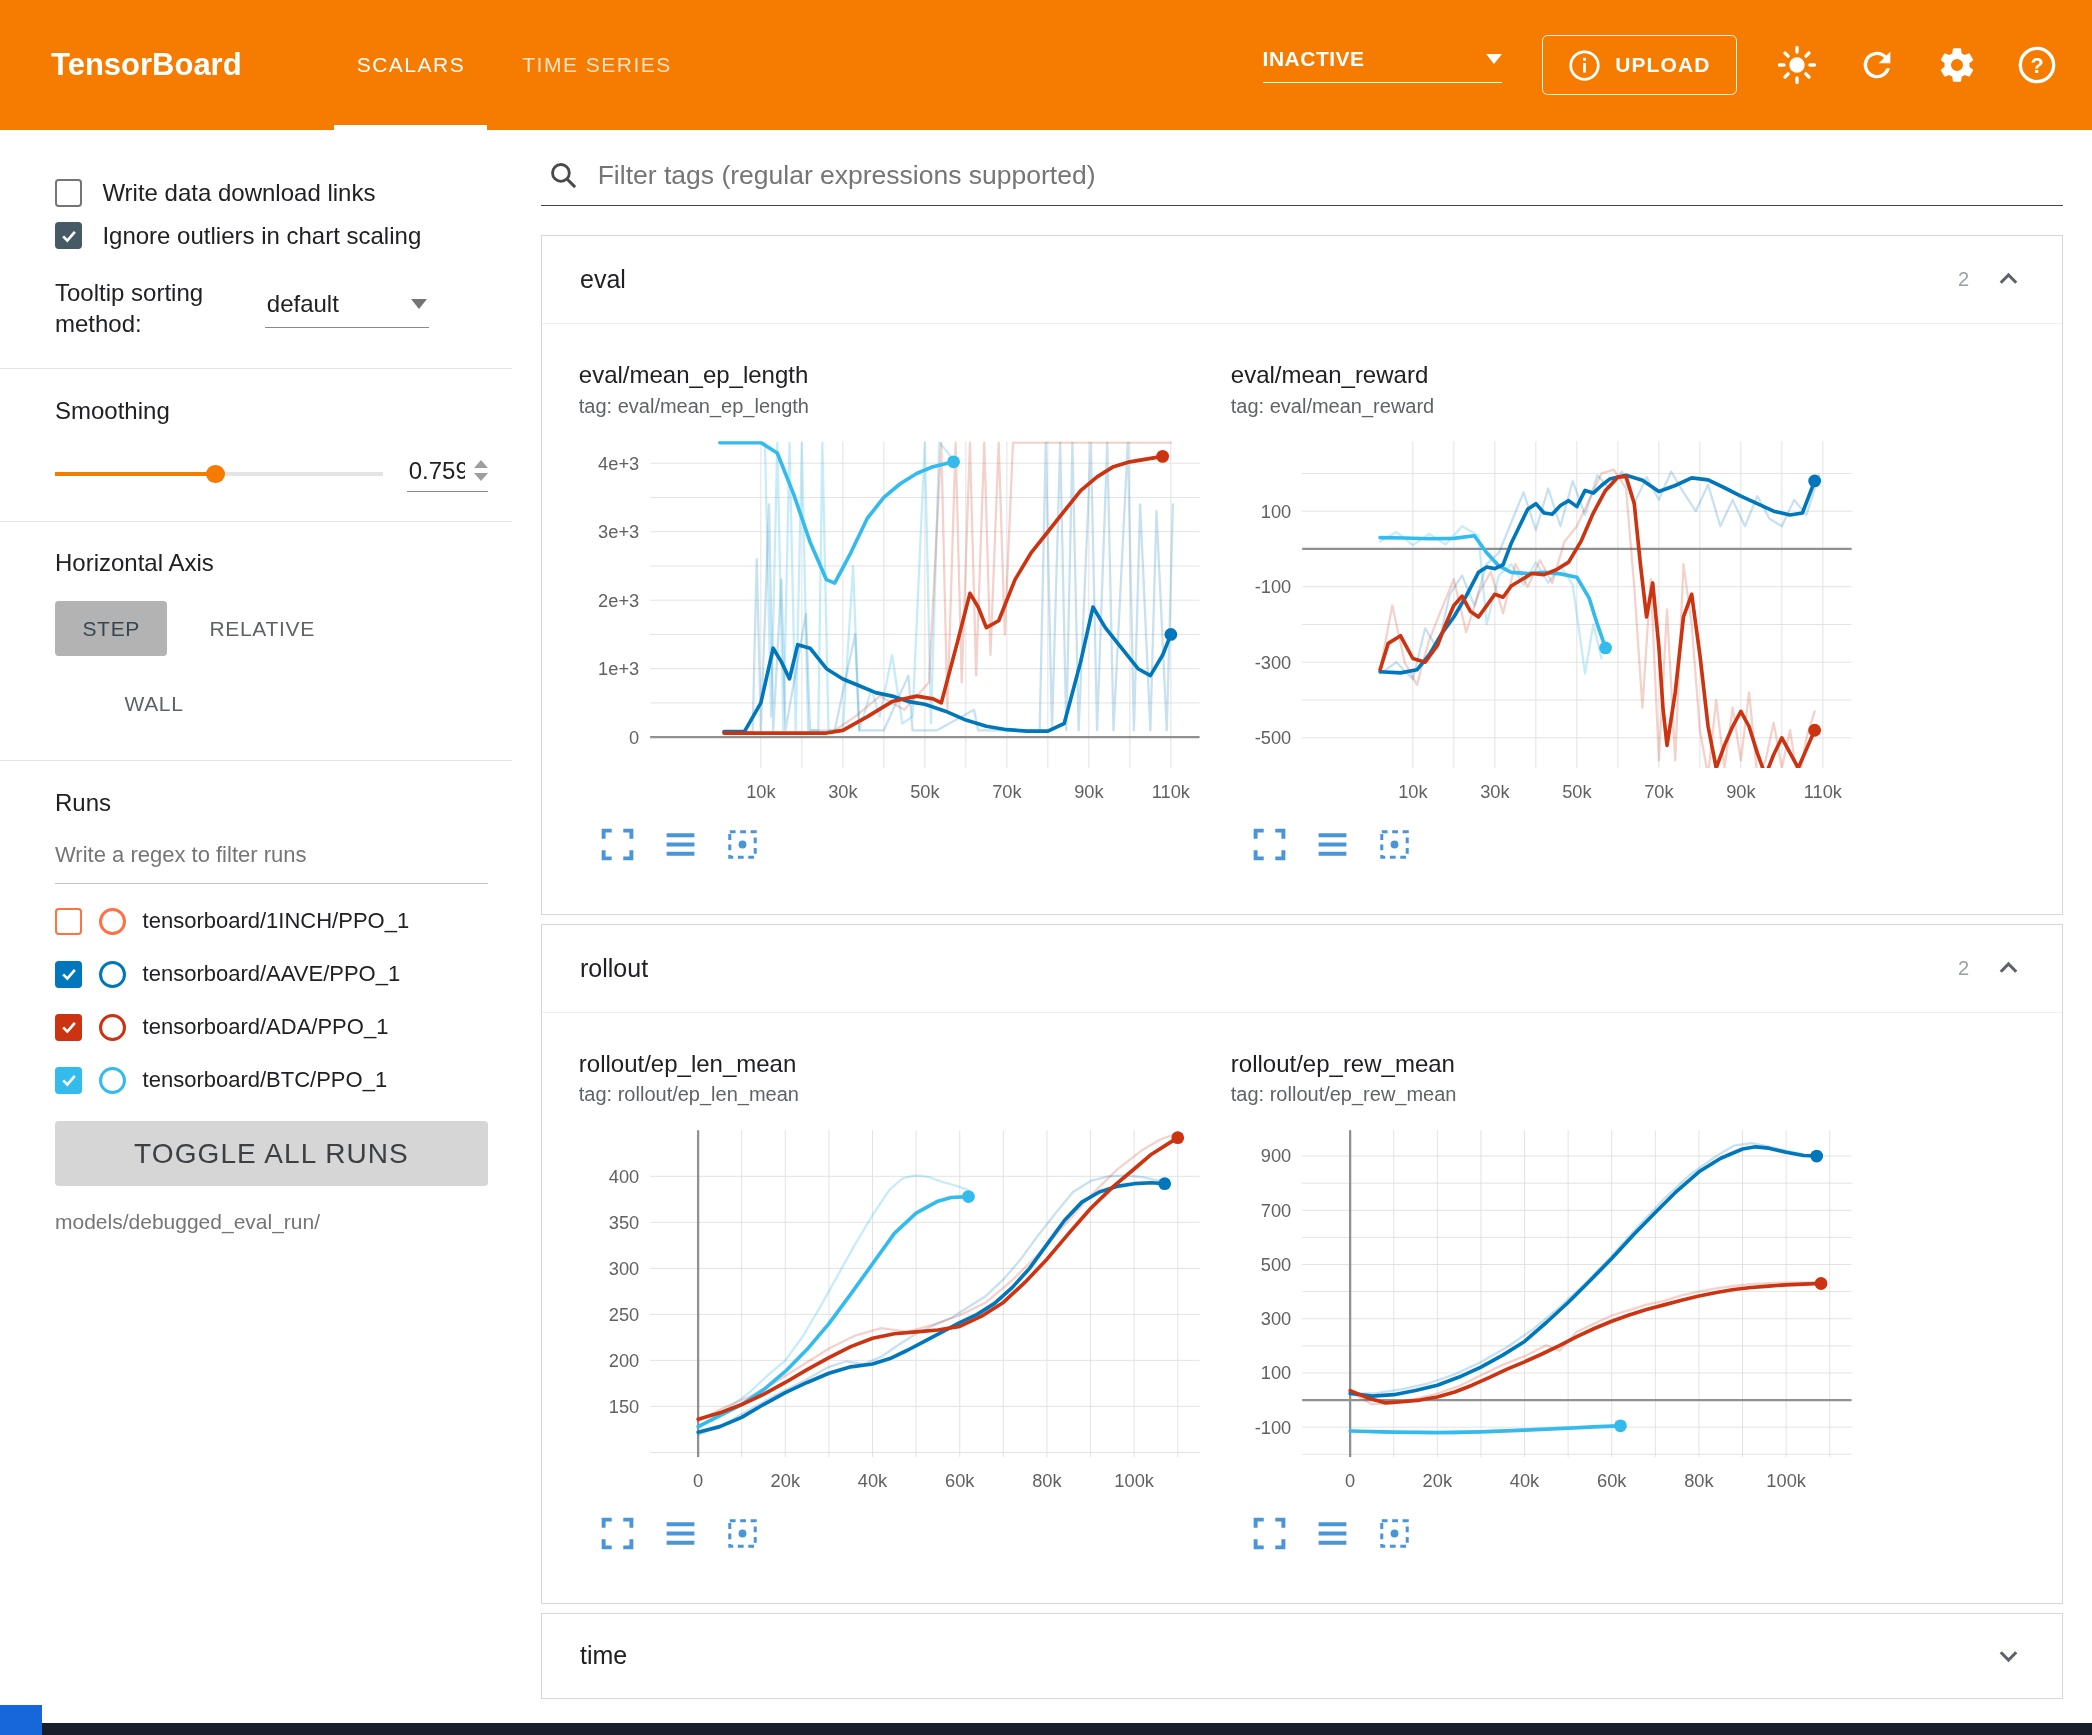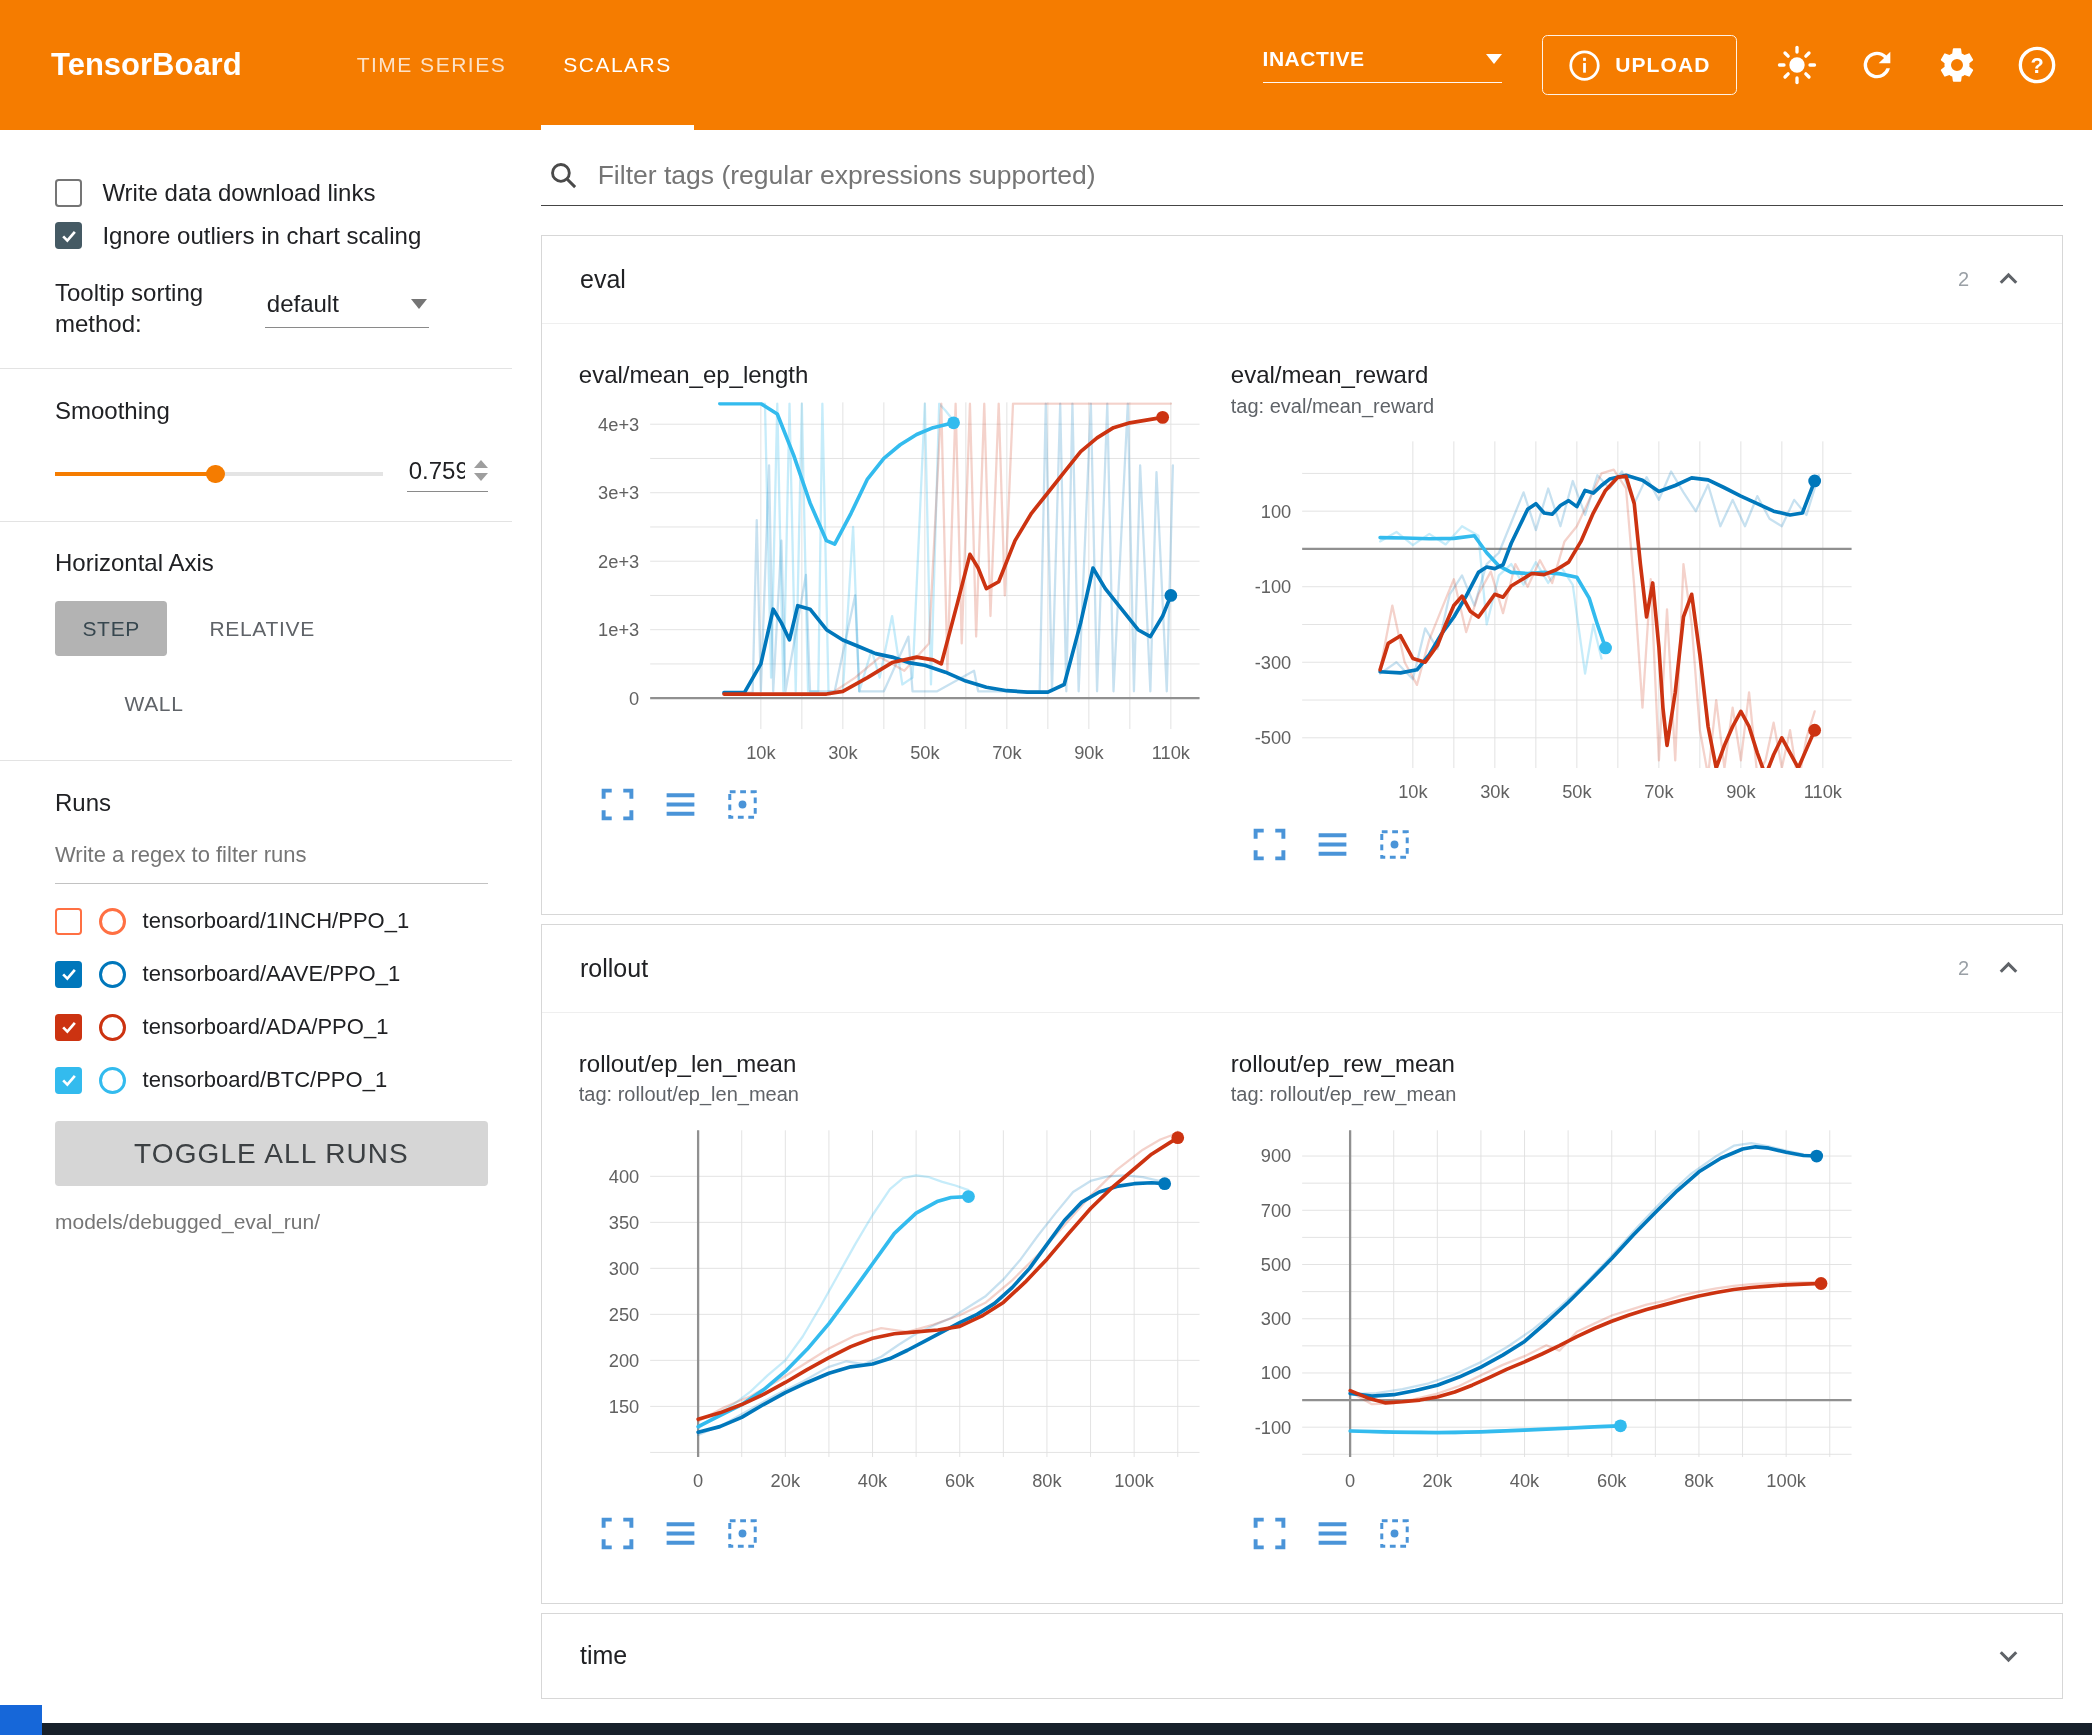--- a/index.html
+++ b/index.html
@@ -108,22 +108,22 @@
   
   .bottom-strip { position:absolute; left:0; right:0; bottom:0; height:12px; background:#17202a; }
   .bottom-blue { position:absolute; left:0; bottom:0; width:42px; height:30px; background:#1667d9; }
 </style>
 </head>
 <body>
 
 <div class="header">
   <div class="logo">TensorBoard</div>
   <div class="tabs">
+    <div class="tab active">SCALARS</div>
     <div class="tab">TIME SERIES</div>
-    <div class="tab active">SCALARS</div>
   </div>
   <div class="header-right">
     <div class="status-select">
       <span class="val">INACTIVE</span>
       <span class="caret-white"></span>
     </div>
     <div class="upload-btn">
       <span style="display:flex;">
         <svg width="33" height="33" viewBox="0 0 24 24">
             <circle cx="12" cy="12" r="10" fill="none" stroke="#fff" stroke-width="2"></circle>
@@ -276,21 +276,21 @@
         <span class="card-header-right">
           <span class="card-count">2</span>
           <span class="chev">
               <svg viewBox="0 0 24 24">
                 <path d="M6 14.5 L12 8.5 L18 14.5" fill="none" stroke="#5f6368" stroke-width="2.4"></path>
               </svg>
             </span>
         </span>
       </div>
       <div class="charts-row">
-          <div class="chart"><div class="chart-title">eval/mean_ep_length</div><svg width="630" height="376" viewBox="0 0 690 412">
+          <div class="chart"><div class="chart-title">eval/mean_ep_length</div><div class="chart-tag">tag: eval/mean_ep_length</div><svg width="630" height="376" viewBox="0 0 690 412">
               <defs>
                 <clipPath id="clip0">
                   <rect x="80" y="8" width="602" height="358"></rect>
                 </clipPath>
               </defs>
               <line x1="201.2985074626866" x2="201.2985074626866" y1="8" y2="366" stroke="#e0e0e0" stroke-width="1"></line>
               <line x1="246.22388059701493" x2="246.22388059701493" y1="8" y2="366" stroke="#e0e0e0" stroke-width="1"></line>
               <line x1="291.14925373134326" x2="291.14925373134326" y1="8" y2="366" stroke="#e0e0e0" stroke-width="1"></line>
               <line x1="336.07462686567163" x2="336.07462686567163" y1="8" y2="366" stroke="#e0e0e0" stroke-width="1"></line>
               <line x1="381" x2="381" y1="8" y2="366" stroke="#e0e0e0" stroke-width="1"></line>

